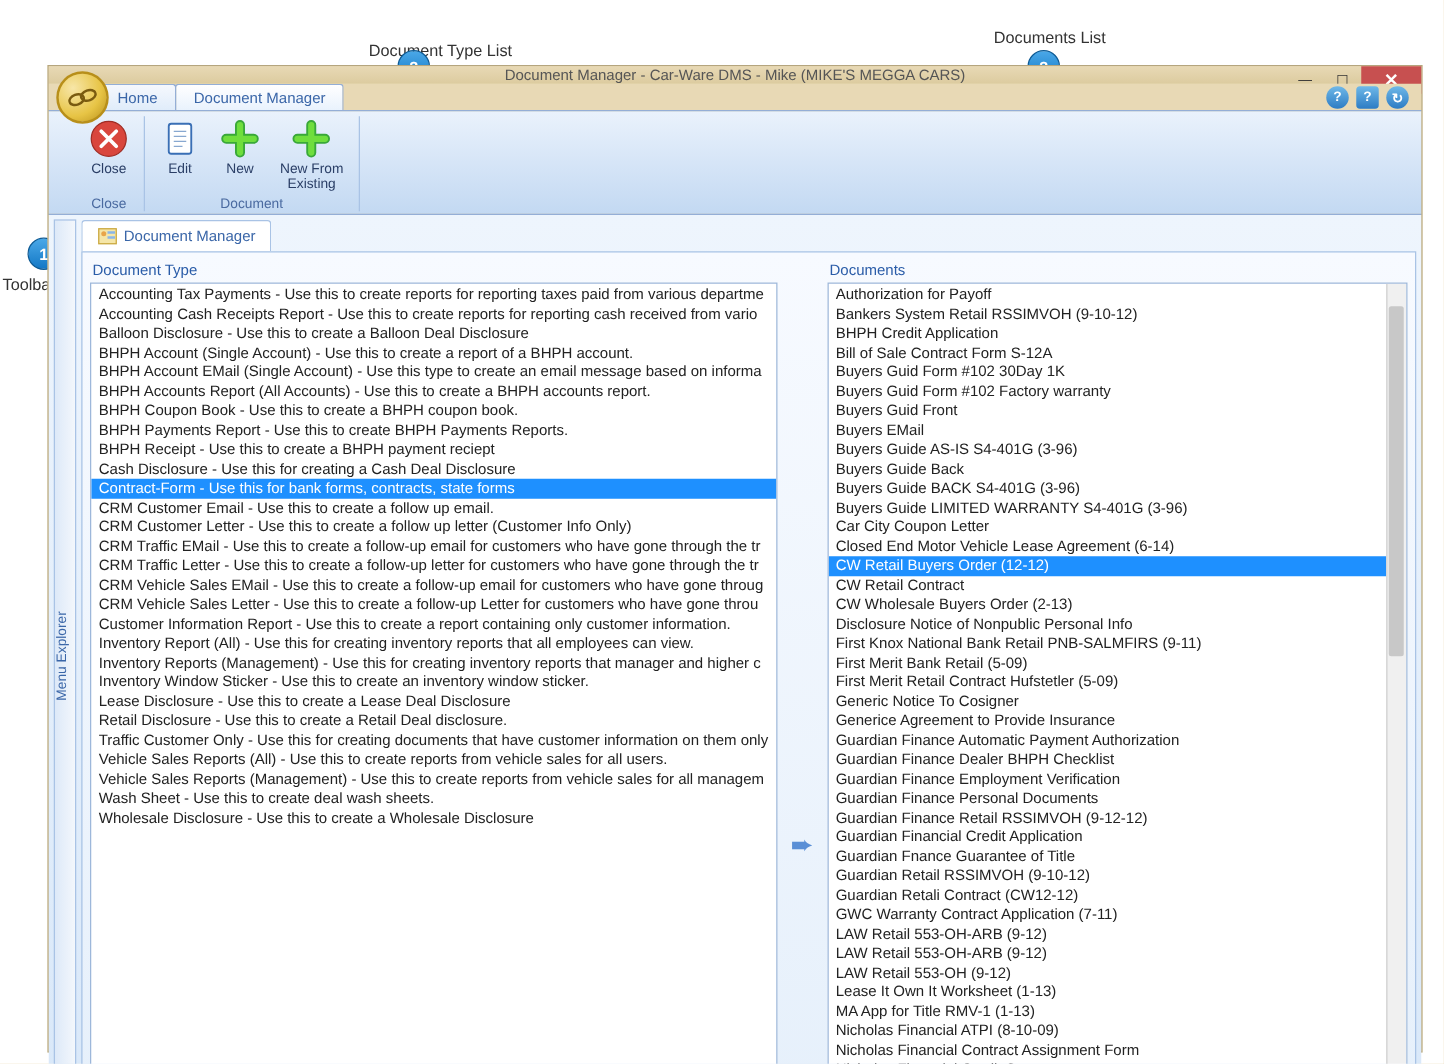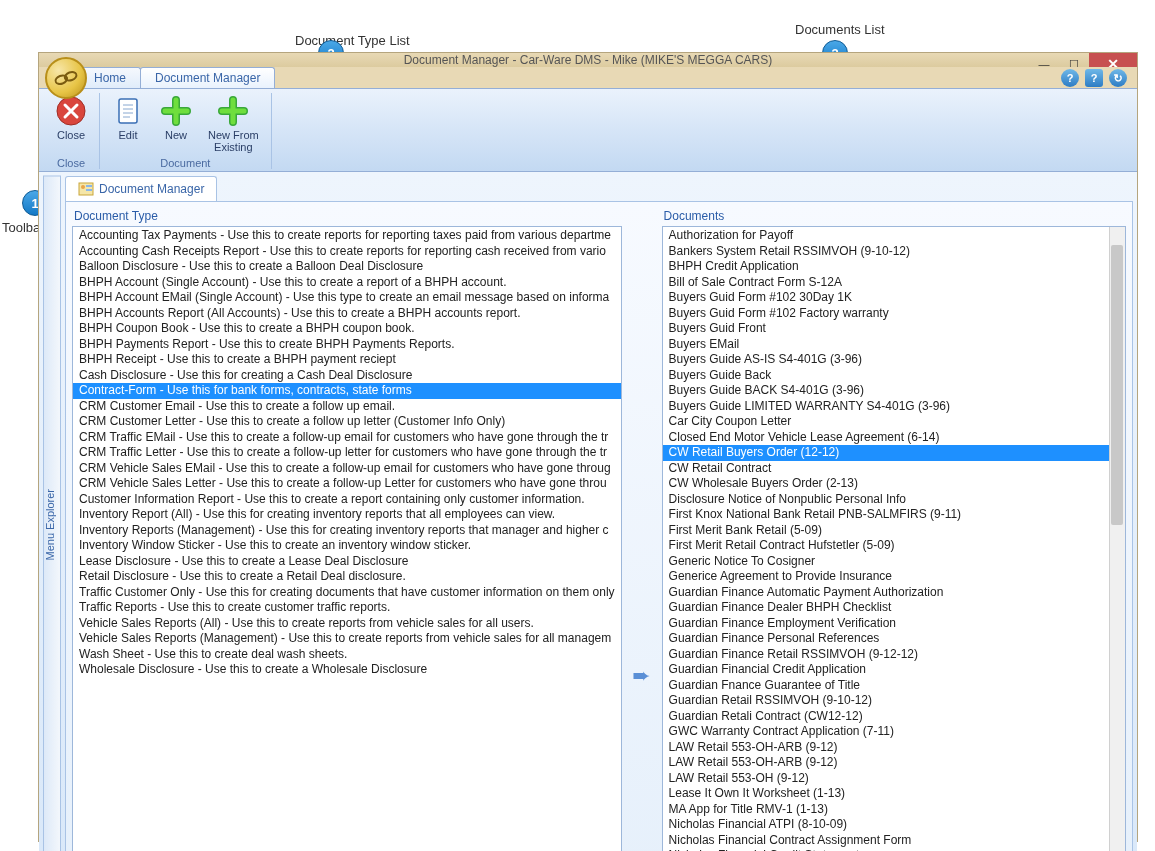--- a/index.html
+++ b/index.html
@@ -142,21 +142,21 @@
       justify-content: center;
       font-size: 11px;
       font-weight: bold;
     }
     .ribbon {
       height: 90px;
       background: linear-gradient(180deg, #eaf2fc 0%, #d6e5f7 50%, #c3d9f2 100%);
       border-top: 1px solid #94aed6;
       border-bottom: 1px solid #94aed6;
       display: flex;
-      padding: 4px 4px 2px 4px;
+      padding: 4px 4px 2px 20px;
     }
     .ribbon-group {
       display: flex;
       flex-direction: column;
       border-right: 1px solid #a9c3e5;
       padding: 0 6px;
     }
     .ribbon-buttons {
       display: flex;
       flex: 1;
@@ -428,21 +428,20 @@
                   <div class="list-item">CRM Traffic Letter - Use this to create a follow-up letter for customers who have gone through the tr</div>
                   <div class="list-item">CRM Vehicle Sales EMail - Use this to create a follow-up email for customers who have gone throug</div>
                   <div class="list-item">CRM Vehicle Sales Letter - Use this to create a follow-up Letter for customers who have gone throu</div>
                   <div class="list-item">Customer Information Report - Use this to create a report containing only customer information.</div>
                   <div class="list-item">Inventory Report (All) - Use this for creating inventory reports that all employees can view.</div>
                   <div class="list-item">Inventory Reports (Management) - Use this for creating inventory reports that manager and higher c</div>
                   <div class="list-item">Inventory Window Sticker - Use this to create an inventory window sticker.</div>
                   <div class="list-item">Lease Disclosure - Use this to create a Lease Deal Disclosure</div>
                   <div class="list-item">Retail Disclosure - Use this to create a Retail Deal disclosure.</div>
                   <div class="list-item">Traffic Customer Only - Use this for creating documents that have customer information on them only</div>
-                  <div class="list-item">Traffic Reports - Use this to create customer traffic reports.</div>
                   <div class="list-item">Vehicle Sales Reports (All) - Use this to create reports from vehicle sales for all users.</div>
                   <div class="list-item">Vehicle Sales Reports (Management) - Use this to create reports from vehicle sales for all managem</div>
                   <div class="list-item">Wash Sheet - Use this to create deal wash sheets.</div>
                   <div class="list-item">Wholesale Disclosure - Use this to create a Wholesale Disclosure</div>
                 </div>
             </div>
           </div>
           <div class="arrow-col">
             <div class="arrow-icon">➨</div>
           </div>
@@ -469,21 +468,21 @@
                   <div class="list-item">CW Wholesale Buyers Order (2-13)</div>
                   <div class="list-item">Disclosure Notice of Nonpublic Personal Info</div>
                   <div class="list-item">First Knox National Bank Retail PNB-SALMFIRS (9-11)</div>
                   <div class="list-item">First Merit Bank Retail (5-09)</div>
                   <div class="list-item">First Merit Retail Contract Hufstetler (5-09)</div>
                   <div class="list-item">Generic Notice To Cosigner</div>
                   <div class="list-item">Generice Agreement to Provide Insurance</div>
                   <div class="list-item">Guardian Finance Automatic Payment Authorization</div>
                   <div class="list-item">Guardian Finance Dealer BHPH Checklist</div>
                   <div class="list-item">Guardian Finance Employment Verification</div>
-                  <div class="list-item">Guardian Finance Personal References</div>
+                  <div class="list-item">Guardian Finance Personal Documents</div>
                   <div class="list-item">Guardian Finance Retail RSSIMVOH (9-12-12)</div>
                   <div class="list-item">Guardian Financial Credit Application</div>
                   <div class="list-item">Guardian Fnance Guarantee of Title</div>
                   <div class="list-item">Guardian Retail RSSIMVOH (9-10-12)</div>
                   <div class="list-item">Guardian Retali Contract (CW12-12)</div>
                   <div class="list-item">GWC Warranty Contract Application (7-11)</div>
                   <div class="list-item">LAW Retail 553-OH-ARB (9-12)</div>
                   <div class="list-item">LAW Retail 553-OH-ARB (9-12)</div>
                   <div class="list-item">LAW Retail 553-OH (9-12)</div>
                   <div class="list-item">Lease It Own It Worksheet (1-13)</div>

